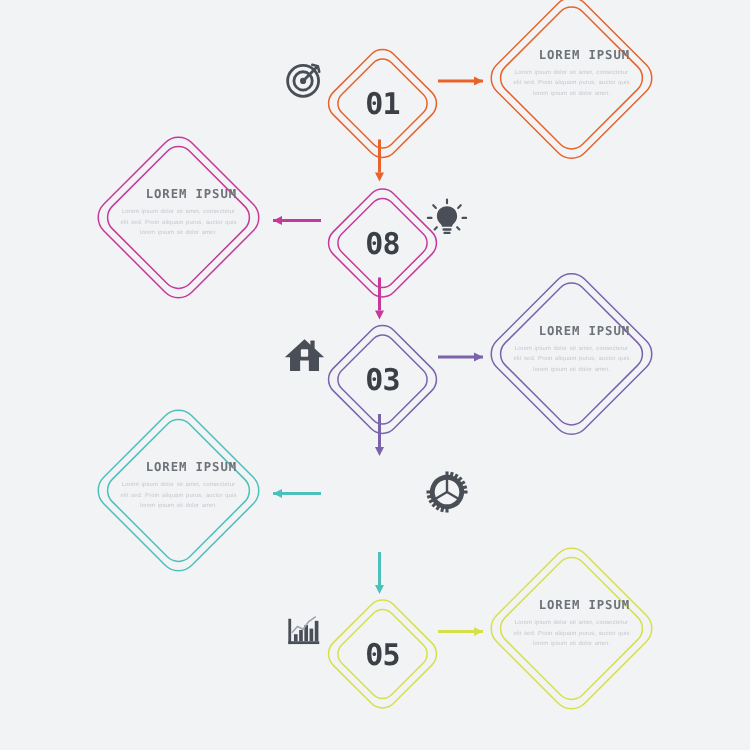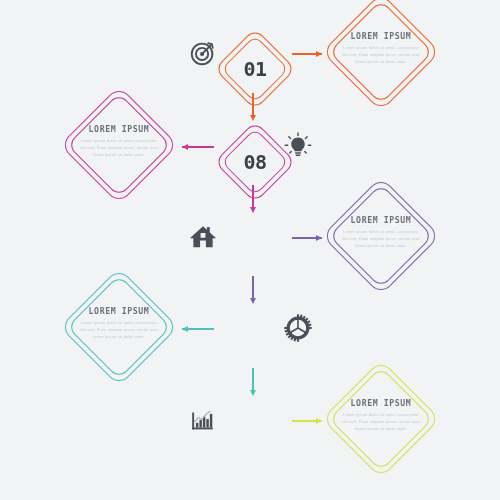--- a/index.html
+++ b/index.html
@@ -109,20 +109,21 @@
     width: 78px;
     text-align: center;
   }
   .panel .ptitle {
     font-family: "DejaVu Sans Mono", monospace;
     font-size: 8.2px;
     font-weight: bold;
     letter-spacing: 0.6px;
     color: #6d7278;
     margin-bottom: 4px;
+    text-align: right;
   }
   .panel .pbody {
     font-size: 3.9px;
     line-height: 1.75;
     color: #c3c7cc;
     letter-spacing: 0.1px;
     word-spacing: 0.5px;
   }
 
   
@@ -277,20 +278,25 @@
 
   <div class="row row-3">
     <div class="icon icon-left">
       <svg viewBox="0 0 32 32" fill="#4a4f57">
         <rect x="20.2" y="5.4" width="3" height="6" rx="0.5"></rect>
         <path d="M16 4.5 L30 17.2 h-3.7 V27 h-7.2 v-7.4 h-6.2 V27 H5.7 V17.2 H2 Z"></path>
         <rect x="13.4" y="11.6" width="5.2" height="5.2" rx="0.6" fill="#f2f3f5"></rect>
       </svg>
     </div>
 
+    <div class="step">
+      <div class="dia-outer" style="border-color: rgb(122, 98, 173);"></div>
+      <div class="dia-inner" style="border-color: rgb(122, 98, 173);"></div>
+      <div class="num">03</div>
+    </div>
 
     <div class="harrow harrow-right">
       <div class="shaft" style="background: rgb(122, 98, 173);"></div>
       <div class="head" style="border-left-color: rgb(122, 98, 173);"></div>
     </div>
 
     <div class="panel panel-right">
       <div class="pdia-outer" style="border-color: rgb(122, 98, 173);"></div>
       <div class="pdia-inner" style="border-color: rgb(122, 98, 173);"></div>
       <div class="ptext">
@@ -369,20 +375,25 @@
           <rect x="15.9" y="12.5" width="2.6" height="11.5"></rect>
           <rect x="19.6" y="15" width="2.6" height="9"></rect>
           <rect x="23.3" y="9.5" width="2.6" height="14.5"></rect>
         </g>
         <g stroke="#9fa4ab" stroke-width="1.1" fill="none">
           <path d="M7 18 L11 13.5 L15 15.5 L19 10 L24 6.5"></path>
         </g>
       </svg>
     </div>
 
+    <div class="step">
+      <div class="dia-outer" style="border-color: rgb(215, 224, 74);"></div>
+      <div class="dia-inner" style="border-color: rgb(215, 224, 74);"></div>
+      <div class="num">05</div>
+    </div>
 
     <div class="harrow harrow-right">
       <div class="shaft" style="background: rgb(215, 224, 74);"></div>
       <div class="head" style="border-left-color: rgb(215, 224, 74);"></div>
     </div>
 
     <div class="panel panel-right">
       <div class="pdia-outer" style="border-color: rgb(215, 224, 74);"></div>
       <div class="pdia-inner" style="border-color: rgb(215, 224, 74);"></div>
       <div class="ptext">

